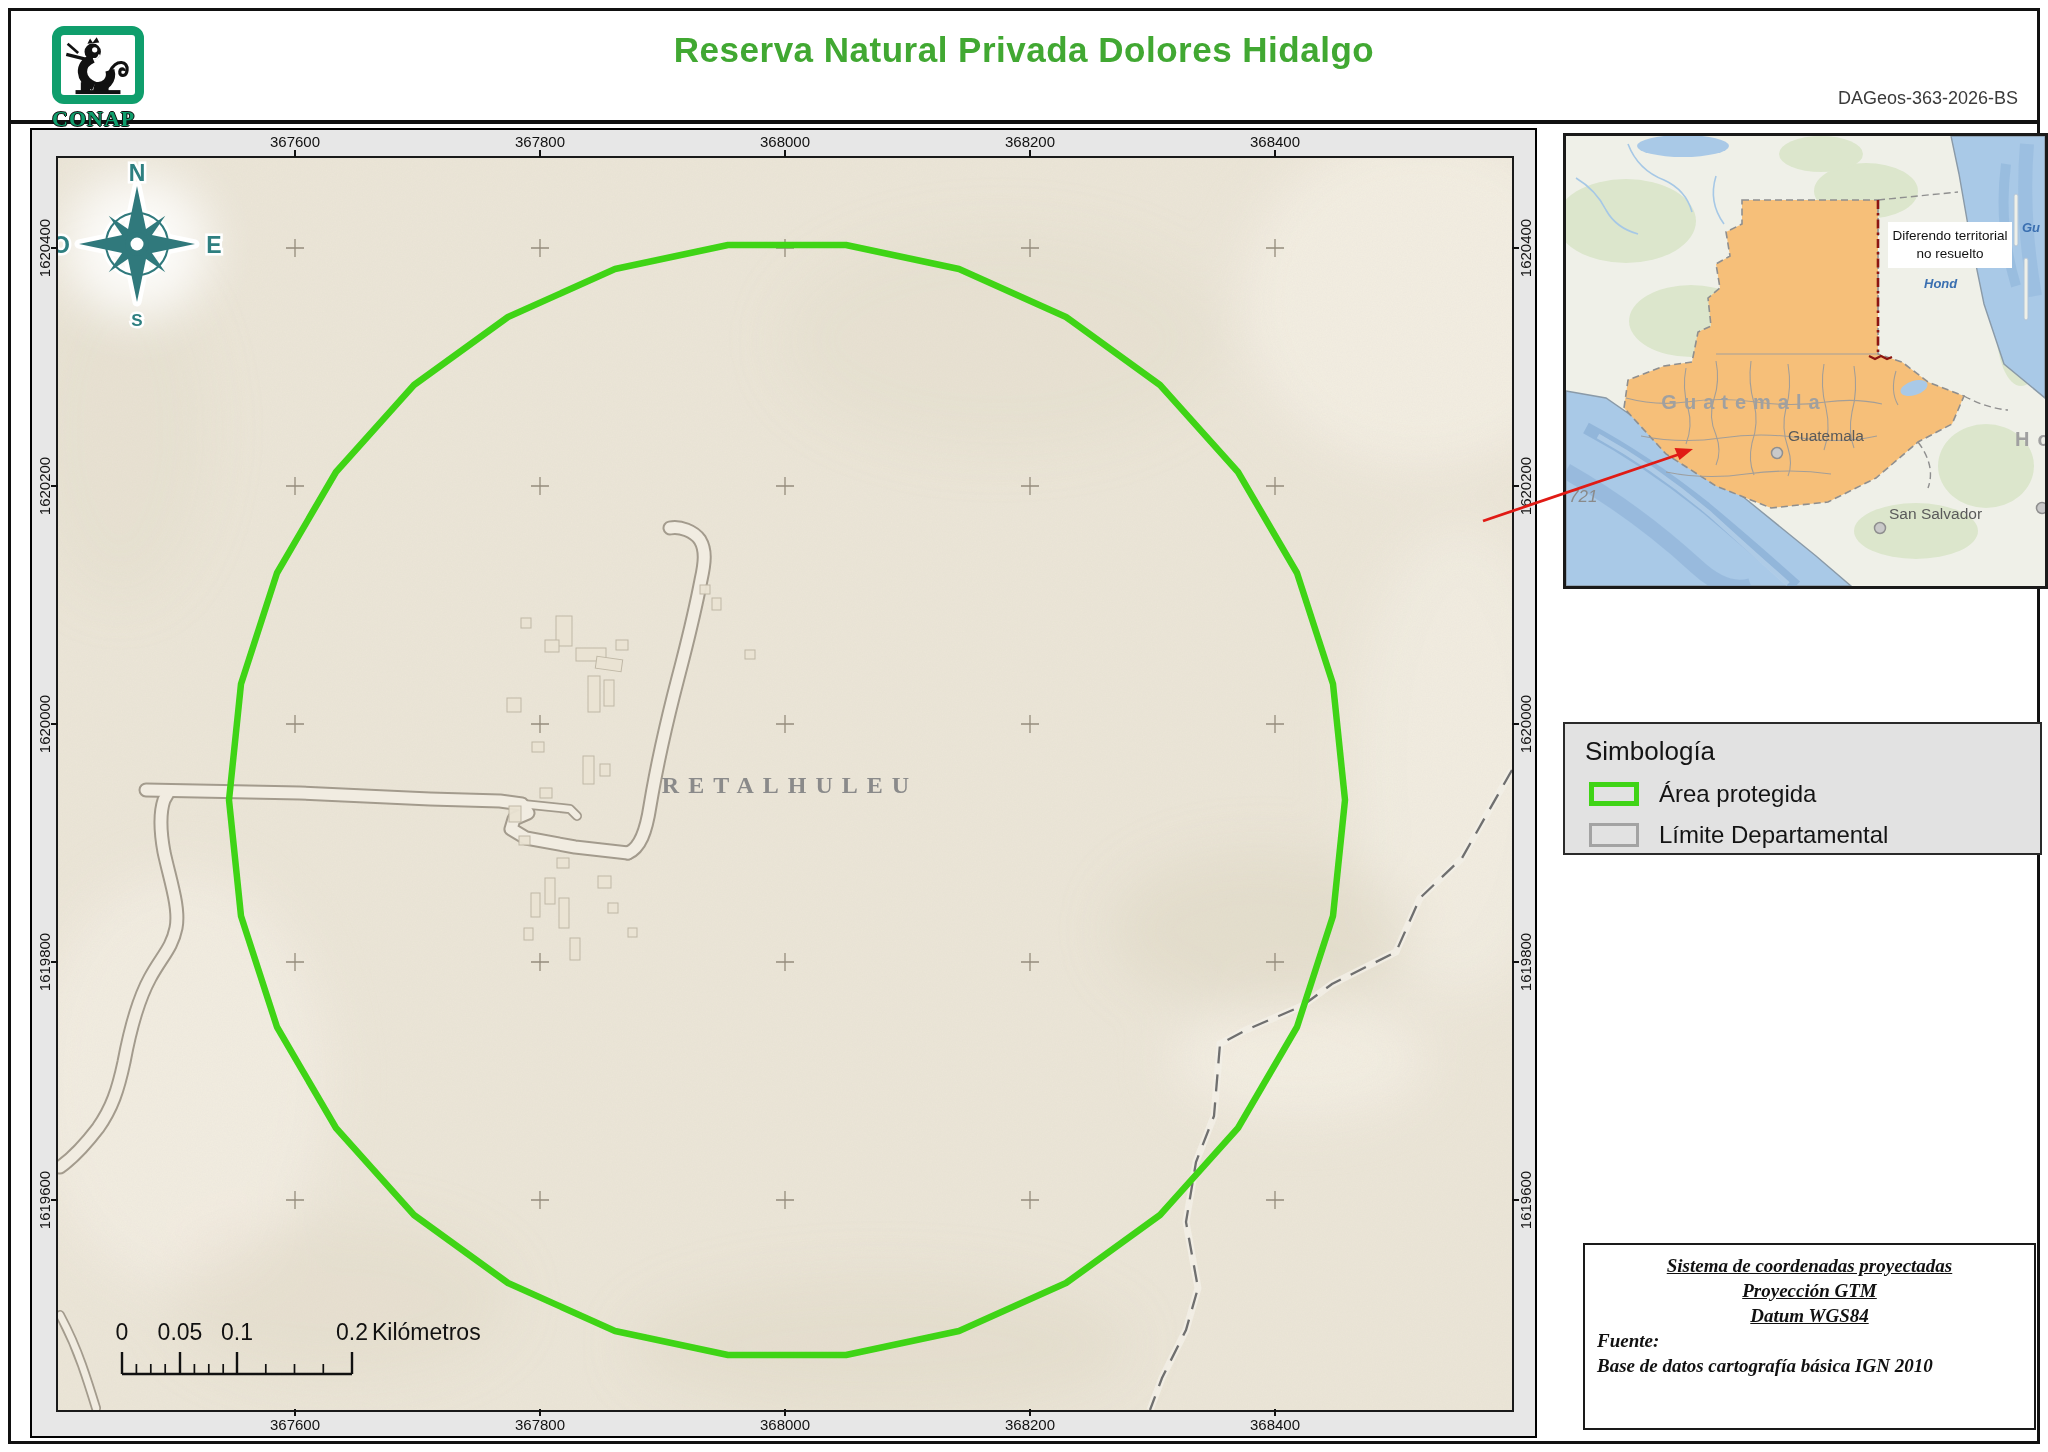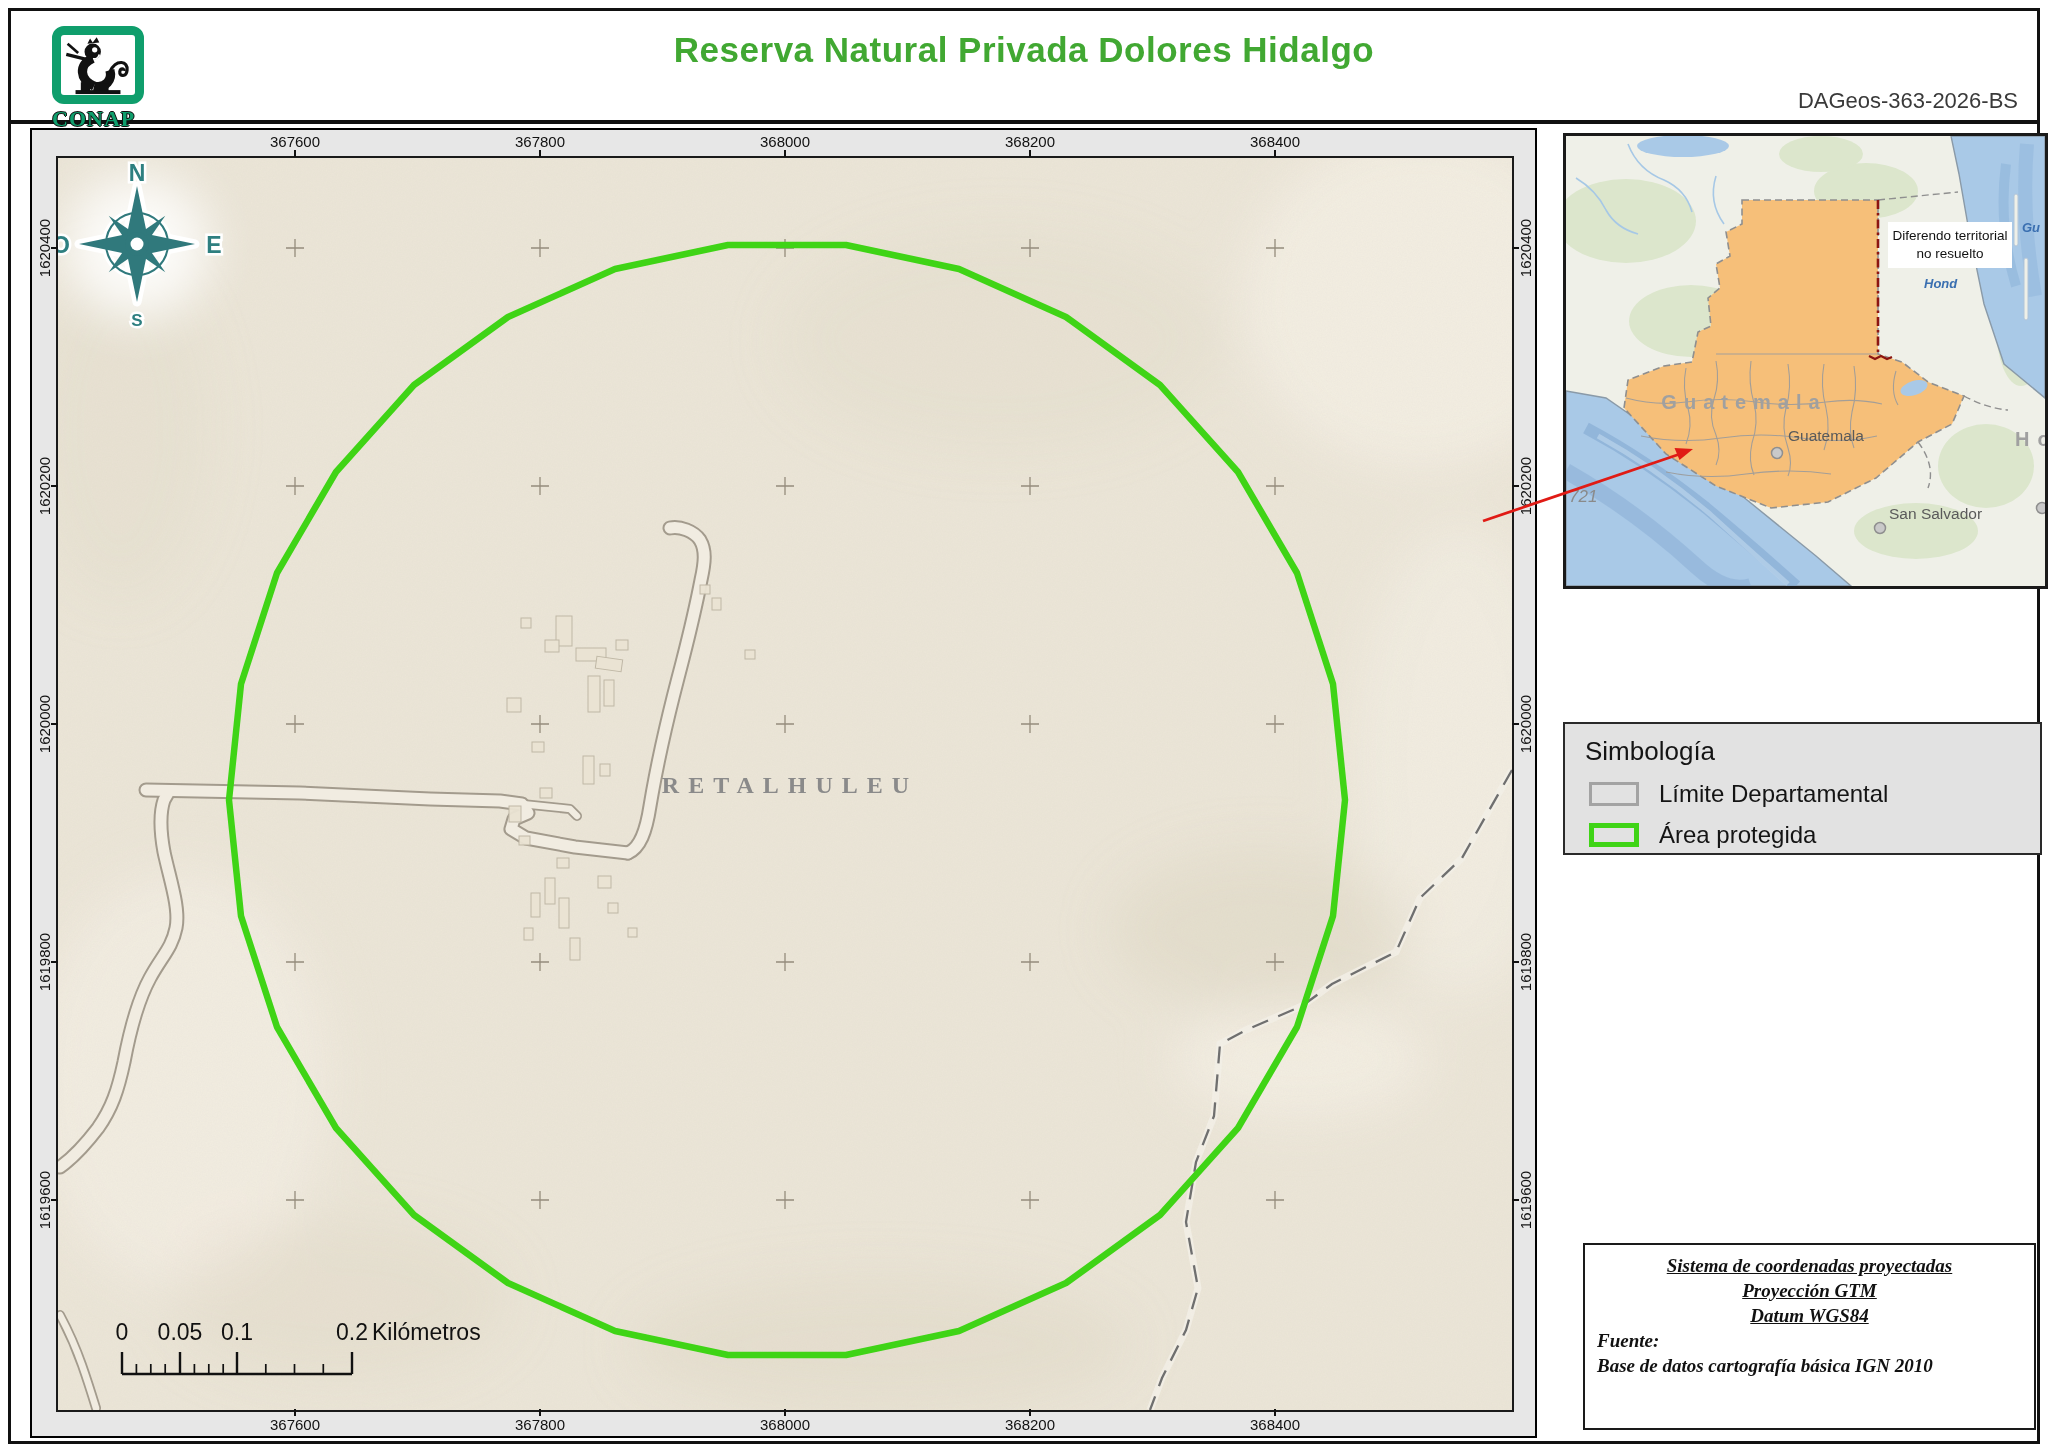--- a/index.html
+++ b/index.html
@@ -4,21 +4,21 @@
 <style>
   html,body{margin:0;padding:0;background:#fff;}
   #page{position:relative;width:2048px;height:1452px;background:#fff;overflow:hidden;
         font-family:"Liberation Sans",sans-serif;}
   .abs{position:absolute;}
   
   #page-border{left:8px;top:8px;width:2032px;height:1436px;border:3px solid #111;box-sizing:border-box;}
   #header-sep{left:8px;top:120px;width:2032px;height:4px;background:#111;}
   #map-title{left:0;right:0;top:30px;text-align:center;font-size:35px;font-weight:700;
              color:#41a832;letter-spacing:.5px;}
-  #doc-id{right:30px;top:88px;font-size:22px;color:#3a3a3a;}
+  #doc-id{right:30px;top:88px;font-size:18px;color:#3a3a3a;}
   
   #logo{left:52px;top:26px;width:110px;}
   #logo-box{position:relative;width:74px;height:60px;background:#fff;border:9px solid #0f9e6c;
             border-radius:12px;box-sizing:content-box;}
   #logo-text{margin-top:2px;width:92px;text-align:left;font-family:"Liberation Serif",serif;
              font-weight:700;font-size:22px;color:#0f9e6c;letter-spacing:1px;
              text-shadow:-1px 0 #111,1px 0 #111,0 -1px #111,0 1px #111;}
   
   #map-frame{left:30px;top:128px;width:1507px;height:1310px;border:2px solid #000;
              background:#e7e7e7;box-sizing:border-box;}
@@ -332,26 +332,26 @@
       <text x="358" y="152" font-size="13" font-style="italic" font-weight="700" fill="#3a6fb0">Hond</text>
       <text x="456" y="96" font-size="13" font-style="italic" font-weight="700" fill="#3a6fb0">Gu</text>
       <text x="3" y="366" font-size="17" font-style="italic" fill="#8a8a8a">721</text>
     </svg>
   </div>
   <div class="abs" id="diferendo-box">Diferendo territorial no resuelto</div>
 
   <div class="abs" id="legend">
     <div id="legend-title">Simbología</div>
     <div class="leg-item">
+      <span class="leg-swatch ap"></span>
+      <span class="leg-label">Área protegida</span>
+    </div>
+    <div class="leg-item">
       <span class="leg-swatch dept"></span>
       <span class="leg-label">Límite Departamental</span>
-    </div>
-    <div class="leg-item">
-      <span class="leg-swatch ap"></span>
-      <span class="leg-label">Área protegida</span>
     </div>
   </div>
 
   <div class="abs" id="credits">
     <div class="cr-center">Sistema de coordenadas proyectadas</div>
     <div class="cr-center">Proyección GTM</div>
     <div class="cr-center">Datum WGS84</div>
     <div>Fuente:</div>
     <div>Base de datos cartografía básica IGN 2010</div>
   </div>

